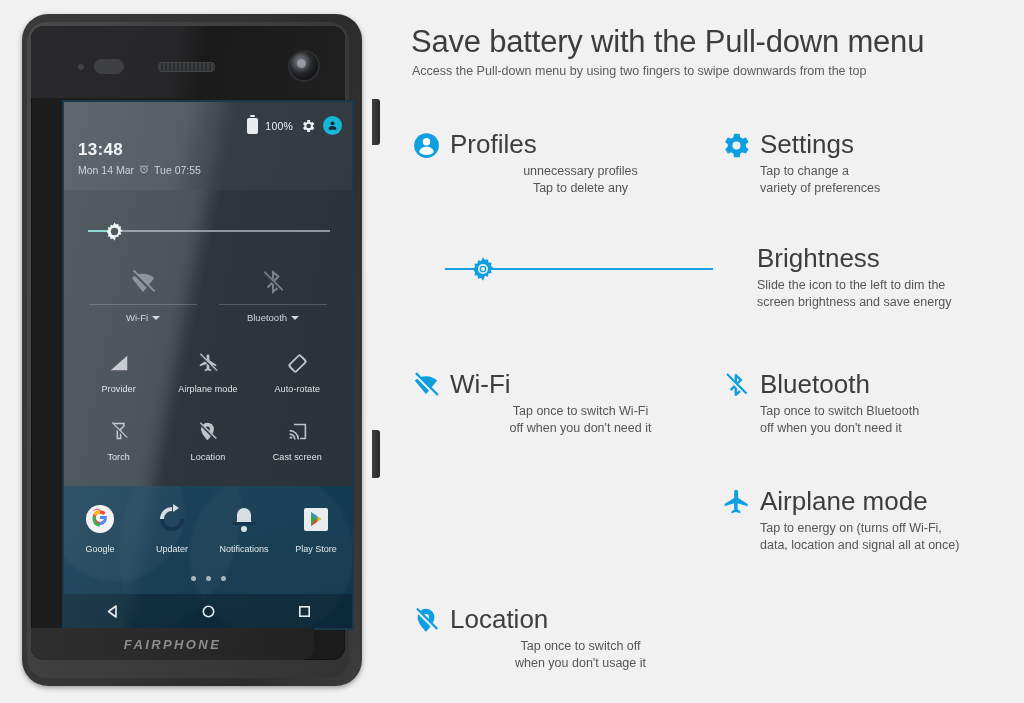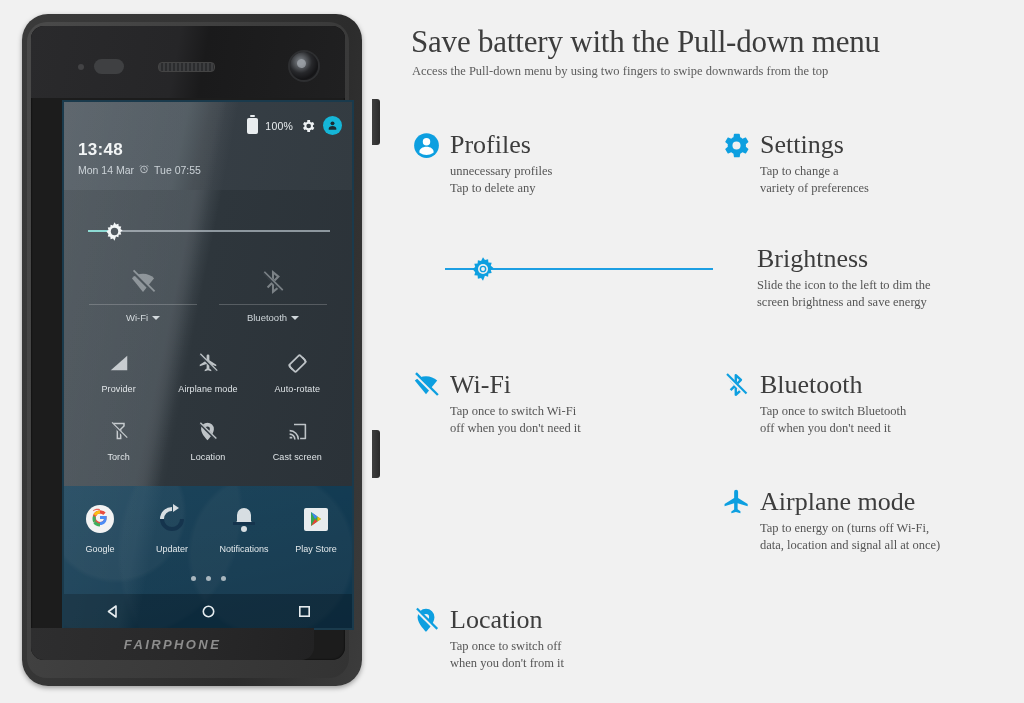--- a/index.html
+++ b/index.html
@@ -115,32 +115,32 @@
   .chin{position:absolute;left:13px;top:614px;width:283px;height:32px;
     background:linear-gradient(100deg,#2e2e2f 0%,#29292a 50%,#222223 100%);
     border-radius:0 0 13px 13px;display:flex;align-items:center;justify-content:center;}
   .brand{color:#8d8d8d;font-size:13px;font-weight:bold;font-style:italic;letter-spacing:2.4px;}
 
   .sidebtn{position:absolute;right:-2px;width:8px;background:linear-gradient(90deg,#3f3f3f,#2a2a2a);border-radius:0 3px 3px 0;}
   .sb1{top:85px;height:46px;}
   .sb2{top:416px;height:48px;}
 
   
-  .content{position:absolute;left:405px;top:0;width:619px;height:703px;font-family:Liberation Serif, serif;}
+  .content{position:absolute;left:405px;top:0;width:619px;height:703px;}
   h1.title{margin:0;position:absolute;left:6px;top:24px;
     font-size:31px;font-weight:300;color:#3d3d3d;letter-spacing:-.2px;white-space:nowrap;}
   .subtitle{position:absolute;left:7px;top:64px;font-size:12.5px;color:#5c5c5c;}
 
   .feat{position:absolute;width:300px;}
   .feat .fhead{display:flex;align-items:center;gap:9px;}
   .ficon{width:30px;height:30px;display:flex;align-items:center;justify-content:center;flex:0 0 30px;}
   .fname{font-size:26px;font-weight:300;color:#3d3d3d;line-height:1.05;white-space:nowrap;}
   .fdesc{margin-left:39px;margin-top:3px;font-size:12.5px;color:#555;line-height:1.35;}
 
-  .colL{left:6px;}
+  .colL{left:6px;text-align:center;}
   .colR{left:316px;}
 
   
   .bright-demo{position:absolute;left:32px;top:256px;width:276px;height:26px;}
   .bd-track{position:absolute;left:8px;top:12px;width:268px;height:2px;background:#1d9fe3;}
   .bd-fill{position:absolute;left:8px;top:12px;width:36px;height:2.4px;background:#1d9fe3;}
   .bd-knob{position:absolute;left:33px;top:0;width:26px;height:26px;}
   .bright-text{position:absolute;left:352px;top:245px;width:270px;}
 </style>
 </head>
@@ -505,18 +505,18 @@
           <svg width="26" height="26" viewBox="0 0 24 24">
             <path d="M12 1.6a7.8 7.8 0 0 0-7.8 7.8c0 5.9 7.8 13.4 7.8 13.4s7.8-7.5 7.8-13.4A7.8 7.8 0 0 0 12 1.6zm0 10.6a2.9 2.9 0 1 1 0-5.8 2.9 2.9 0 0 1 0 5.8z" fill="#0d9fe0"></path>
             <path d="M2.8 2.2L21.6 21" stroke="#f1f1f1" stroke-width="3.4" fill="none"></path>
             <path d="M3.6 1.4L22.4 20.2" stroke="#0d9fe0" stroke-width="2" fill="none"></path>
           </svg>
         </div>
         <div class="fname">Location</div>
       </div>
       <div class="fdesc">
         <div>Tap once to switch off</div>
-        <div>when you don't from it</div>
+        <div>when you don't usage it</div>
       </div>
     </div>
 
   </div>
 </div>
 
 </body></html>

